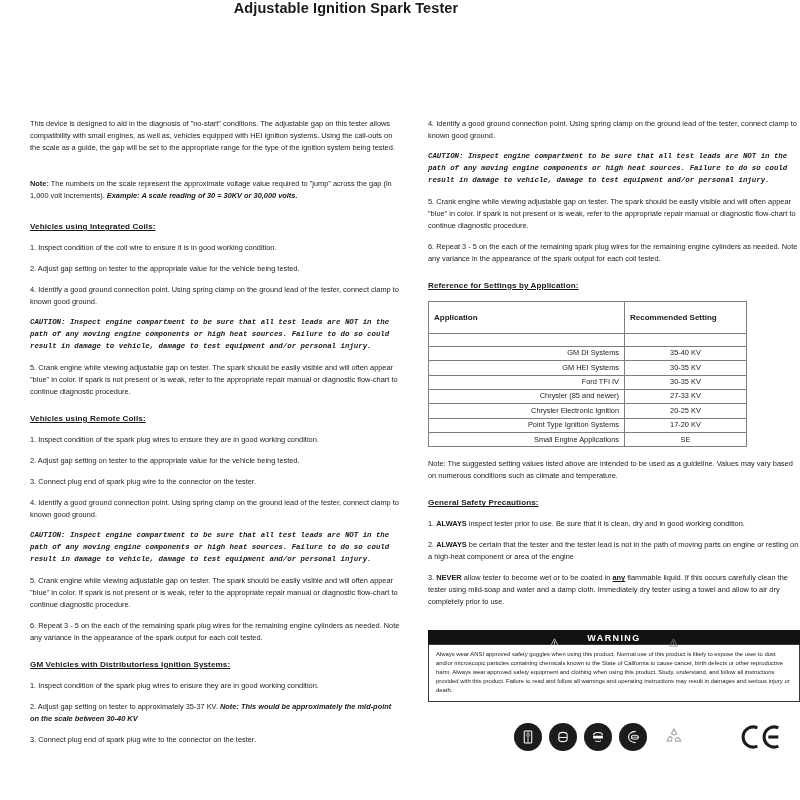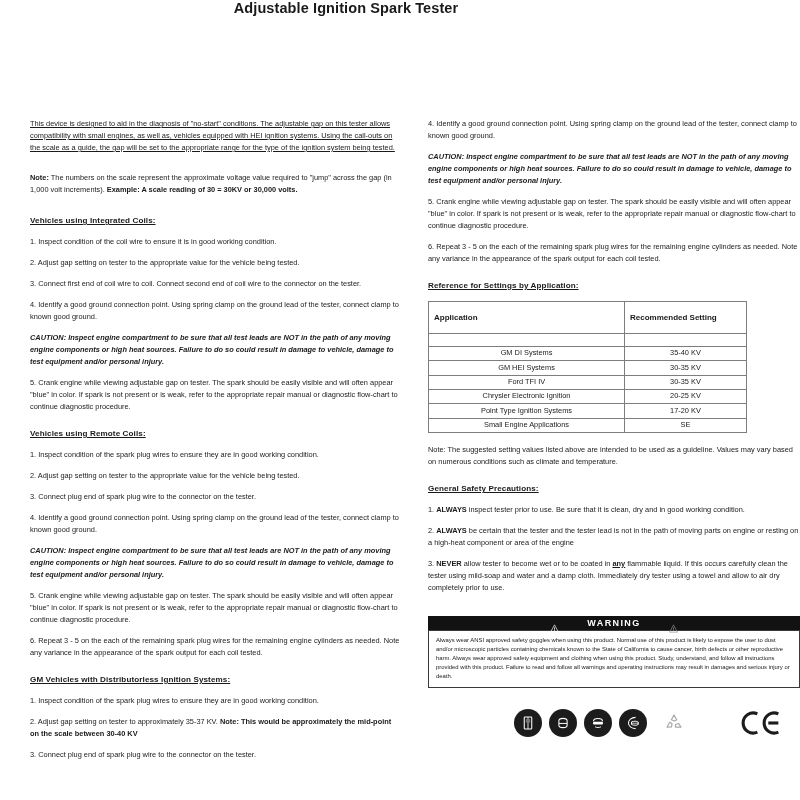--- a/index.html
+++ b/index.html
@@ -43,38 +43,39 @@
     margin: 0 0 22px 0;
     text-align: center;
     letter-spacing: 0.1px;
   }
   p {
     margin: 0 0 10px 0;
     font-size: 7.4px;
     line-height: 1.62;
     text-align: left;
   }
-  .intro { margin-bottom: 18px; text-decoration: underline; }
+  .intro { margin-bottom: 24px; }
   .note-para { margin-bottom: 20px; }
   .sec-head {
     font-size: 8.1px;
     font-weight: bold;
     text-decoration: underline;
     margin: 0 0 11px 0;
     letter-spacing: 0.1px;
   }
   .sec-head.spaced-top { margin-top: 16px; }
   .step { margin-bottom: 9px; }
   .caution {
     font-weight: bold;
     font-style: italic;
     margin-bottom: 9px;
+    font-family: Liberation Mono, monospace;
   }
   b { font-weight: bold; }
-  .bi { font-weight: bold; }
+  .bi { font-weight: bold; font-style: italic; }
   u { text-decoration: underline; }
 
   
   table.ref-table {
     border-collapse: collapse;
     width: 318px;
     margin: 2px 0 11px 0;
     font-size: 7.4px;
     table-layout: fixed;
   }
@@ -84,21 +85,21 @@
     padding: 1.5px 5px;
     line-height: 1.4;
   }
   table.ref-table th {
     font-weight: bold;
     font-size: 8px;
     text-align: left;
     height: 28px;
     vertical-align: middle;
   }
-  table.ref-table td.app { text-align: center; }
+  table.ref-table td.app { text-align: right; }
   table.ref-table td.set { text-align: center; }
   tr.spacer-row td { height: 9px; border-top: none; }
   col.c1 { width: 196px; }
   col.c2 { width: 122px; }
 
   
   .warning-wrap {
     margin-top: 22px;
     width: 372px;
   }
@@ -182,21 +183,20 @@
 
     <div class="col col-left">
 
       <p class="intro">This device is designed to aid in the diagnosis of "no-start" conditions.  The adjustable gap on this tester allows compatibility with small engines, as well as, vehicles equipped with HEI ignition systems. Using the call-outs on the scale as a guide, the gap will be set to the appropriate range for the type of the ignition system being tested.</p>
 
       <p class="note-para"><b>Note:</b><span> The numbers on the scale represent the approximate voltage value required to "jump" across the gap (in 1,000 volt increments).  </span><span class="bi">Example: A scale reading of 30 = 30KV or 30,000 volts.</span></p>
 
       <div class="sec-head">Vehicles using Integrated Coils:</div>
       <p class="step">1.  Inspect condition of the coil wire to ensure it is in good working condition.</p>
       <p class="step">2.  Adjust gap setting on tester to the appropriate value for the vehicle being tested.</p>
-      <p class="step">3.  Connect first end of coil wire to coil. Connect second end of coil wire to the connector on the tester.</p>
       <p class="step">4.  Identify a good ground connection point.  Using spring clamp on the ground lead of the tester, connect clamp to known good ground.</p>
       <p class="caution">CAUTION:  Inspect engine compartment to  be sure that all test leads are NOT in the path of any moving engine components or high heat sources.  Failure to do so could result in damage to vehicle, damage to test equipment and/or personal injury.</p>
       <p class="step">5.  Crank engine while viewing adjustable gap on tester. The spark should be easily visible and will often appear "blue" in color.  If spark is not present or is weak, refer to the appropriate repair manual or diagnostic flow-chart to continue diagnostic procedure.</p>
 
       <div class="sec-head spaced-top">Vehicles using Remote Coils:</div>
       <p class="step">1.  Inspect condition of the spark plug wires to ensure they are in good working condition.</p>
       <p class="step">2.  Adjust gap setting on tester to the appropriate value for the vehicle being tested.</p>
       <p class="step">3.  Connect plug end of spark plug wire to the connector on the tester.</p>
       <p class="step">4.  Identify a good ground connection point.  Using spring clamp on the ground lead of the tester, connect clamp to known good ground.</p>
       <p class="caution">CAUTION:  Inspect engine compartment to  be sure that all test leads are NOT in the path of any moving engine components or high heat sources.  Failure to do so could result in damage to vehicle, damage to test equipment and/or personal injury.</p>
@@ -241,20 +241,24 @@
             </tr>
           <tr>
               <td class="app">GM HEI Systems</td>
               <td class="set">30-35 KV</td>
             </tr>
           <tr>
               <td class="app">Ford TFI IV</td>
               <td class="set">30-35 KV</td>
             </tr>
           <tr>
+              <td class="app">Chrysler (85 and newer)</td>
+              <td class="set">27-33 KV</td>
+            </tr>
+          <tr>
               <td class="app">Chrysler Electronic Ignition</td>
               <td class="set">20-25 KV</td>
             </tr>
           <tr>
               <td class="app">Point Type Ignition Systems</td>
               <td class="set">17-20 KV</td>
             </tr>
           <tr>
               <td class="app">Small Engine Applications</td>
               <td class="set">SE</td>

